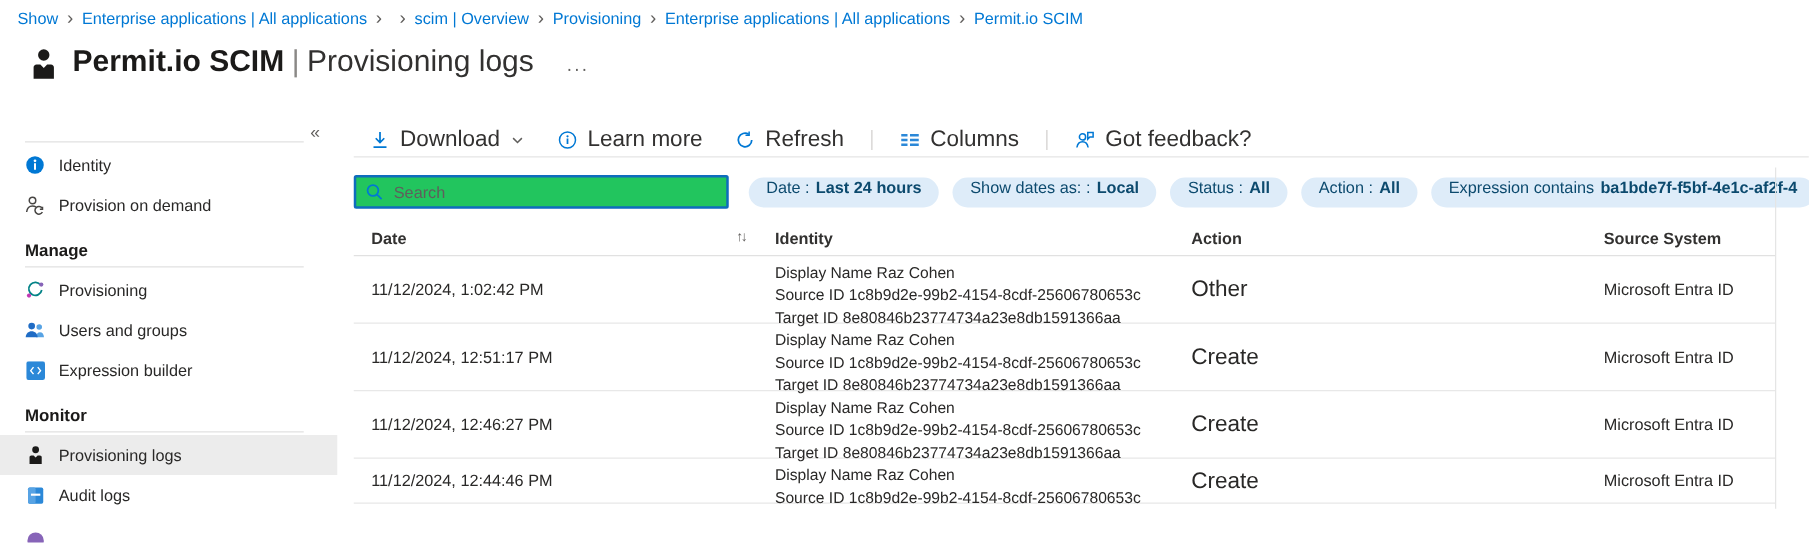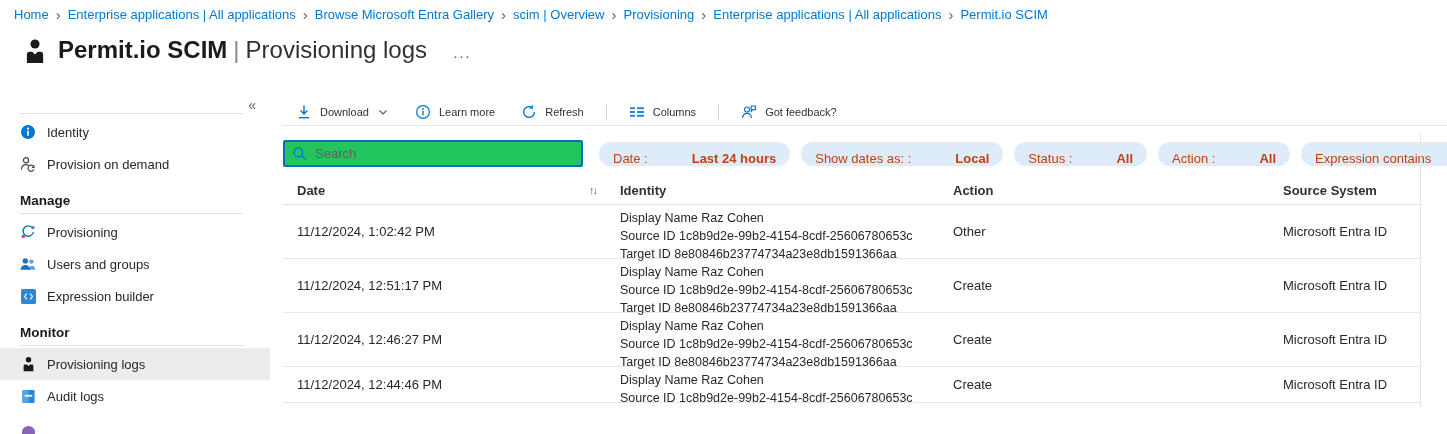--- a/index.html
+++ b/index.html
@@ -27,62 +27,61 @@
   .side-divider { border-top:1px solid #e1e1e1; margin:0 27px 2px 20px; }
   .side-item { height:32px; display:flex; align-items:center; padding-left:20px; font-size:13px; cursor:pointer; white-space:nowrap; }
   .side-item.selected { background:#ececec; }
   .side-item .ico { width:16px; height:16px; margin-right:11px; flex:0 0 16px; display:flex; align-items:center; justify-content:center; }
   .side-section { font-size:13.5px; font-weight:700; padding-left:20px; margin-top:13px; margin-bottom:5px; color:#1b1a19; }
   .side-item.partial { margin-top:4px; }
 
   
   .main { position:absolute; left:283px; top:98px; right:0; bottom:0; }
 
-  .toolbar { height:27px; display:flex; align-items:center; padding-left:13px; font-size:11px; color:#323130; }
+  .toolbar { height:27px; display:flex; align-items:center; padding-left:13px; font-size:18px; color:#323130; }
   .toolbar::after{ content:""; }
   .tool-btn { display:flex; align-items:center; cursor:pointer; margin-right:26px; white-space:nowrap; }
   .tool-btn .t-ico { width:16px; height:16px; margin-right:8px; display:flex; }
   .tool-sep { width:1px; height:16px; background:#d2d0ce; margin:0 22px 0 -4px; }
   .toolbar-border { position:absolute; left:0; right:0; top:27px; border-top:1px solid #e5e5e5; }
 
   .filters-row { position:absolute; top:42px; left:0; display:flex; align-items:center; white-space:nowrap; }
   .search-box { position:relative; width:300px; height:27px; border:2px solid #0f6cbd; border-radius:2px; background:#22c55e; margin-right:16px; }
   .search-box input { position:absolute; inset:0; border:none; outline:none; width:100%; height:100%;
       padding-left:30px; font-size:13px; font-family:inherit; color:#323130; background:transparent; }
   .search-box input::placeholder { color:#605e5c; opacity:1; }
   .search-ico { position:absolute; left:7px; top:4px; width:15px; height:15px; }
-  .pill { height:24px; background:#deecf9; border-radius:12px; display:flex; align-items:flex-end;
-      padding:0 14px; font-size:13px; color:#c2410c; margin-right:11px; cursor:pointer; flex:0 0 auto;gap:39px; }
+  .pill { height:24px; background:#deecf9; border-radius:12px; display:flex; align-items:flex-start;
+      padding:0 14px; font-size:13px; color:#0c4a6e; margin-right:11px; cursor:pointer; flex:0 0 auto; }
   .pill .pill-label { margin-right:5px; }
   .pill .pill-value { font-weight:700; }
 
   .table-header { position:absolute; top:80px; left:0; right:27px; height:27px; border-bottom:1px solid #e1e1e1; font-size:13px; font-weight:600; color:#323130; }
   .th { position:absolute; top:5px;text-align:right; }
   .th-date { left:14px; } .th-identity { left:337px; } .th-action { left:670px; } .th-source { left:1000px; }
   .sort-ico { position:absolute; left:306px; top:6px; font-size:11px; color:#605e5c; letter-spacing:-2px; cursor:pointer; }
 
   .rows { position:absolute; top:107px; left:0; width:1137px; }
   .row { position:relative; border-bottom:1px solid #e8e8e8; cursor:pointer; }
   .row.h54 { height:54px; } .row.h36 { height:36px; }
   .cell-date { position:absolute; left:14px; top:0; bottom:0; display:flex; align-items:center; font-size:13px; }
   .cell-identity { position:absolute; left:337px; top:4px; font-size:12.5px; line-height:18px; }
-  .cell-action { position:absolute; left:670px; top:0; bottom:0; display:flex; align-items:center; font-size:13px; }
+  .cell-action { position:absolute; left:670px; top:0; bottom:0; display:flex; align-items:center; font-size:18px; }
   .cell-source { position:absolute; left:1000px; top:0; bottom:0; display:flex; align-items:center; font-size:13px; }
 
   .table-right-edge { position:absolute; left:1137px; top:36px; height:273px; width:1px; background:#e5e5e5; }
 </style>
 </head>
 <body>
 
 <nav class="breadcrumb">
-  <a class="crumb">Home</a>
+  <a class="crumb">Show</a>
   <span class="crumb-sep">›</span>
   <a class="crumb">Enterprise applications | All applications</a>
   <span class="crumb-sep">›</span>
-  <a class="crumb">Browse Microsoft Entra Gallery</a>
   <span class="crumb-sep">›</span>
   <a class="crumb">scim | Overview</a>
   <span class="crumb-sep">›</span>
   <a class="crumb">Provisioning</a>
   <span class="crumb-sep">›</span>
   <a class="crumb">Enterprise applications | All applications</a>
   <span class="crumb-sep">›</span>
   <a class="crumb">Permit.io SCIM</a>
 </nav>
 

